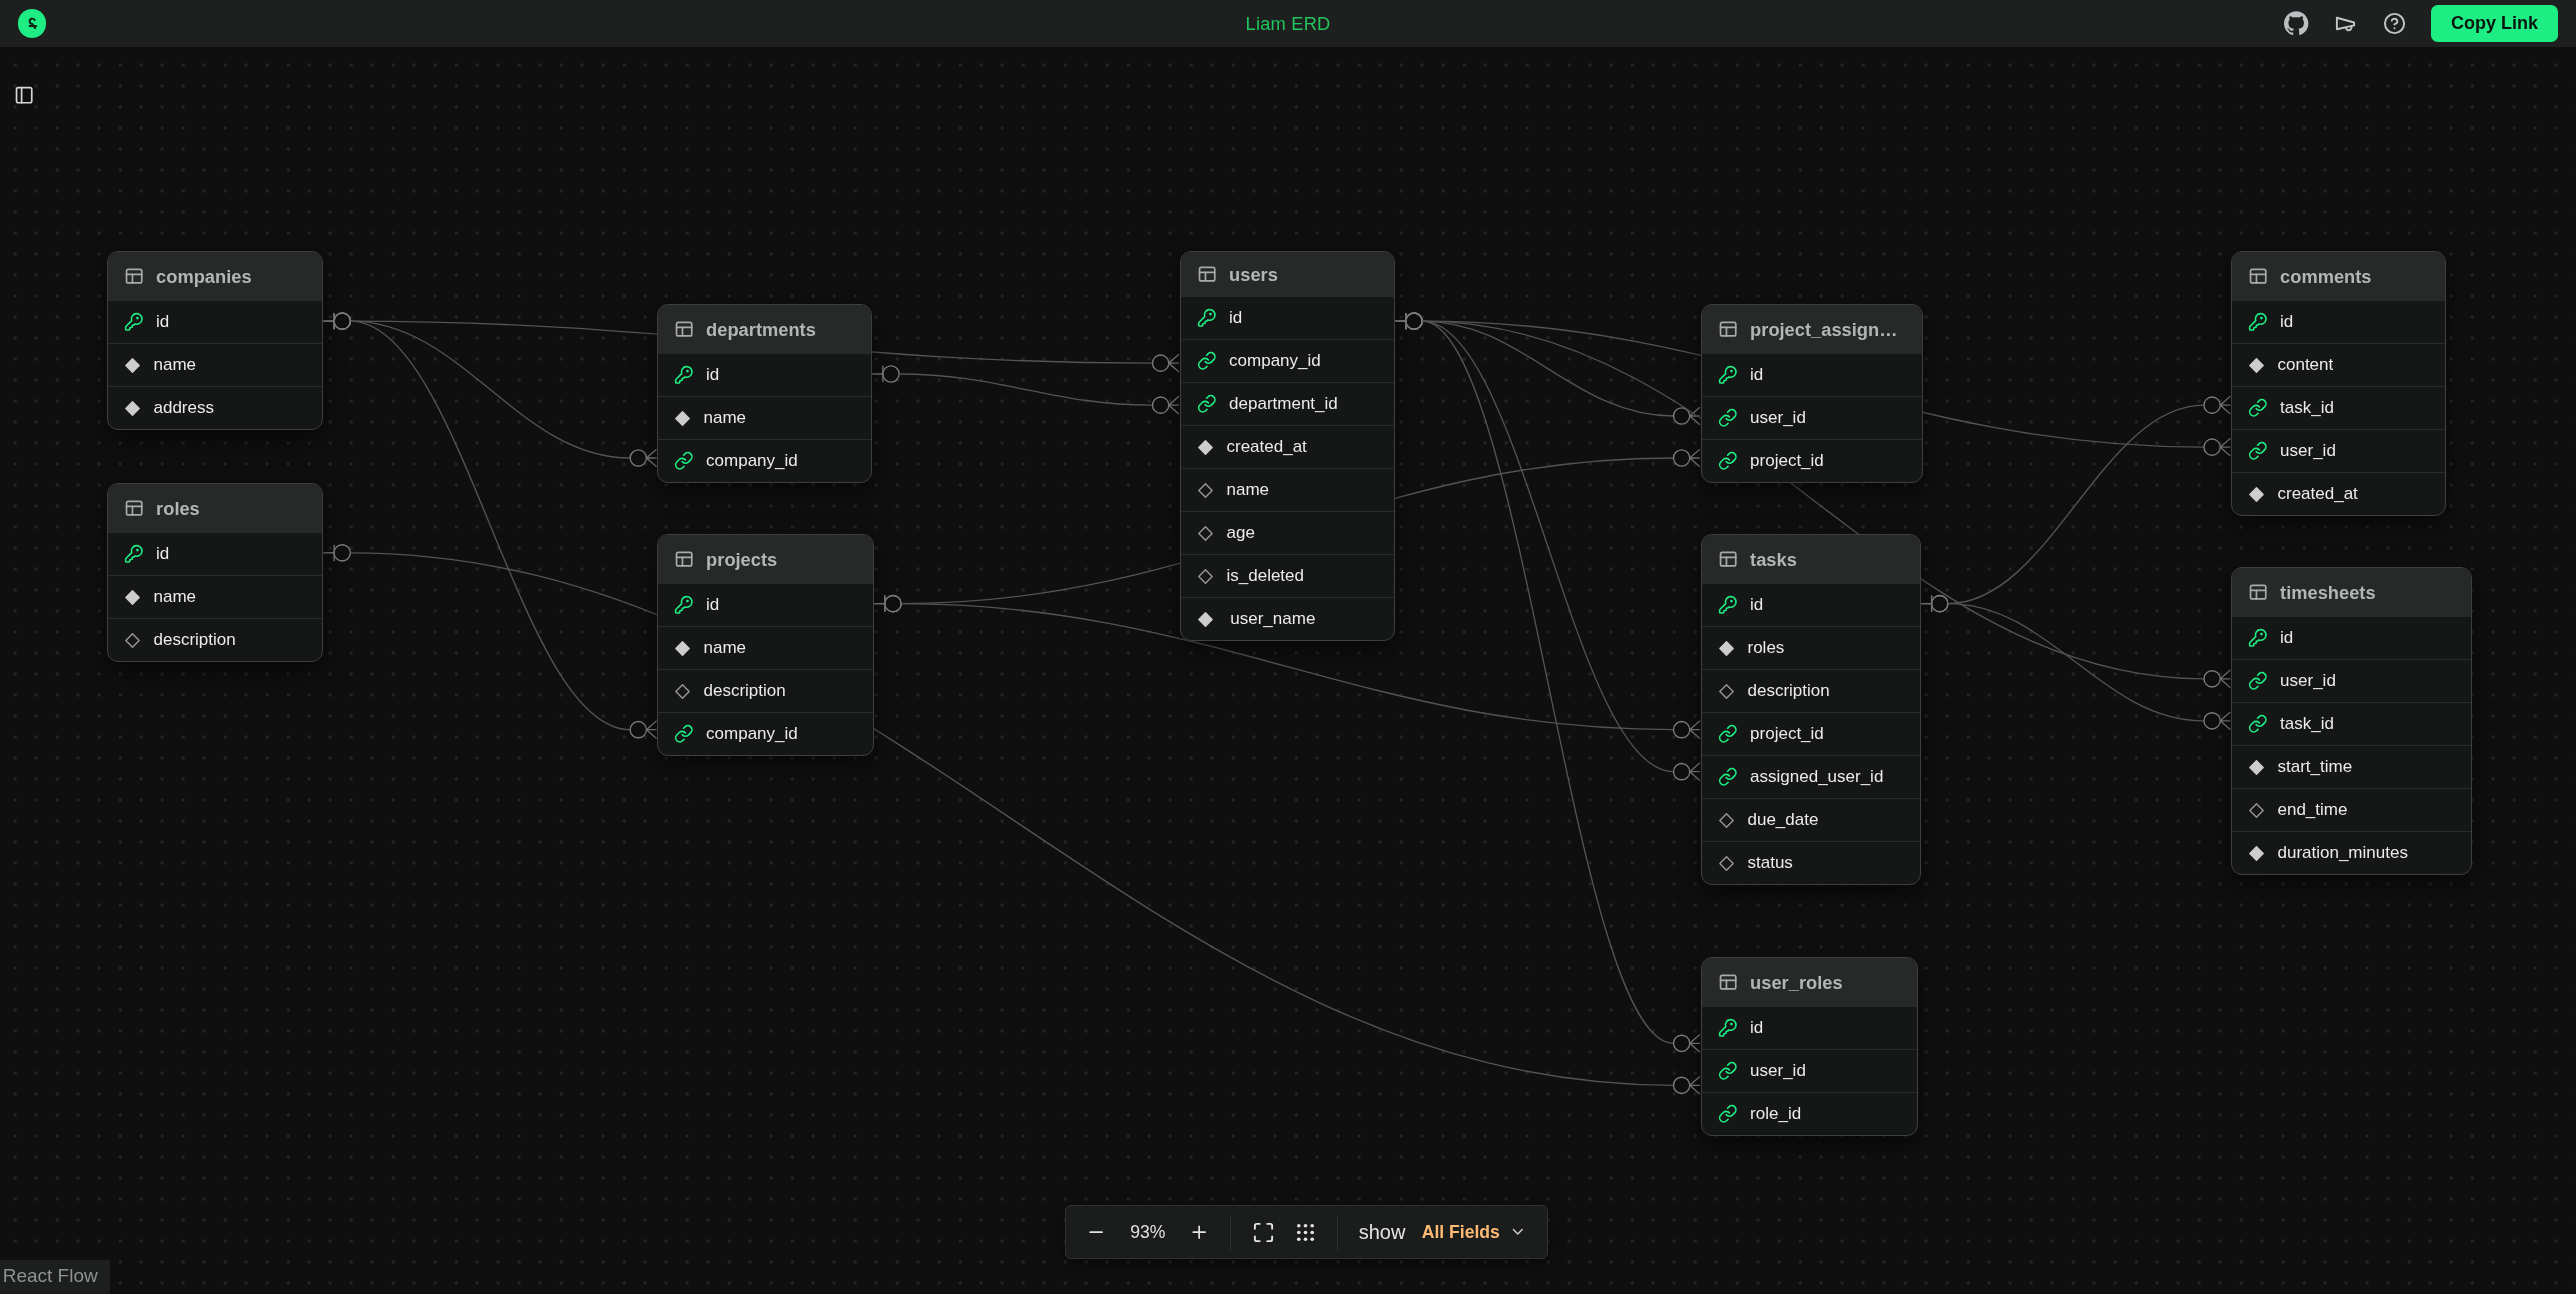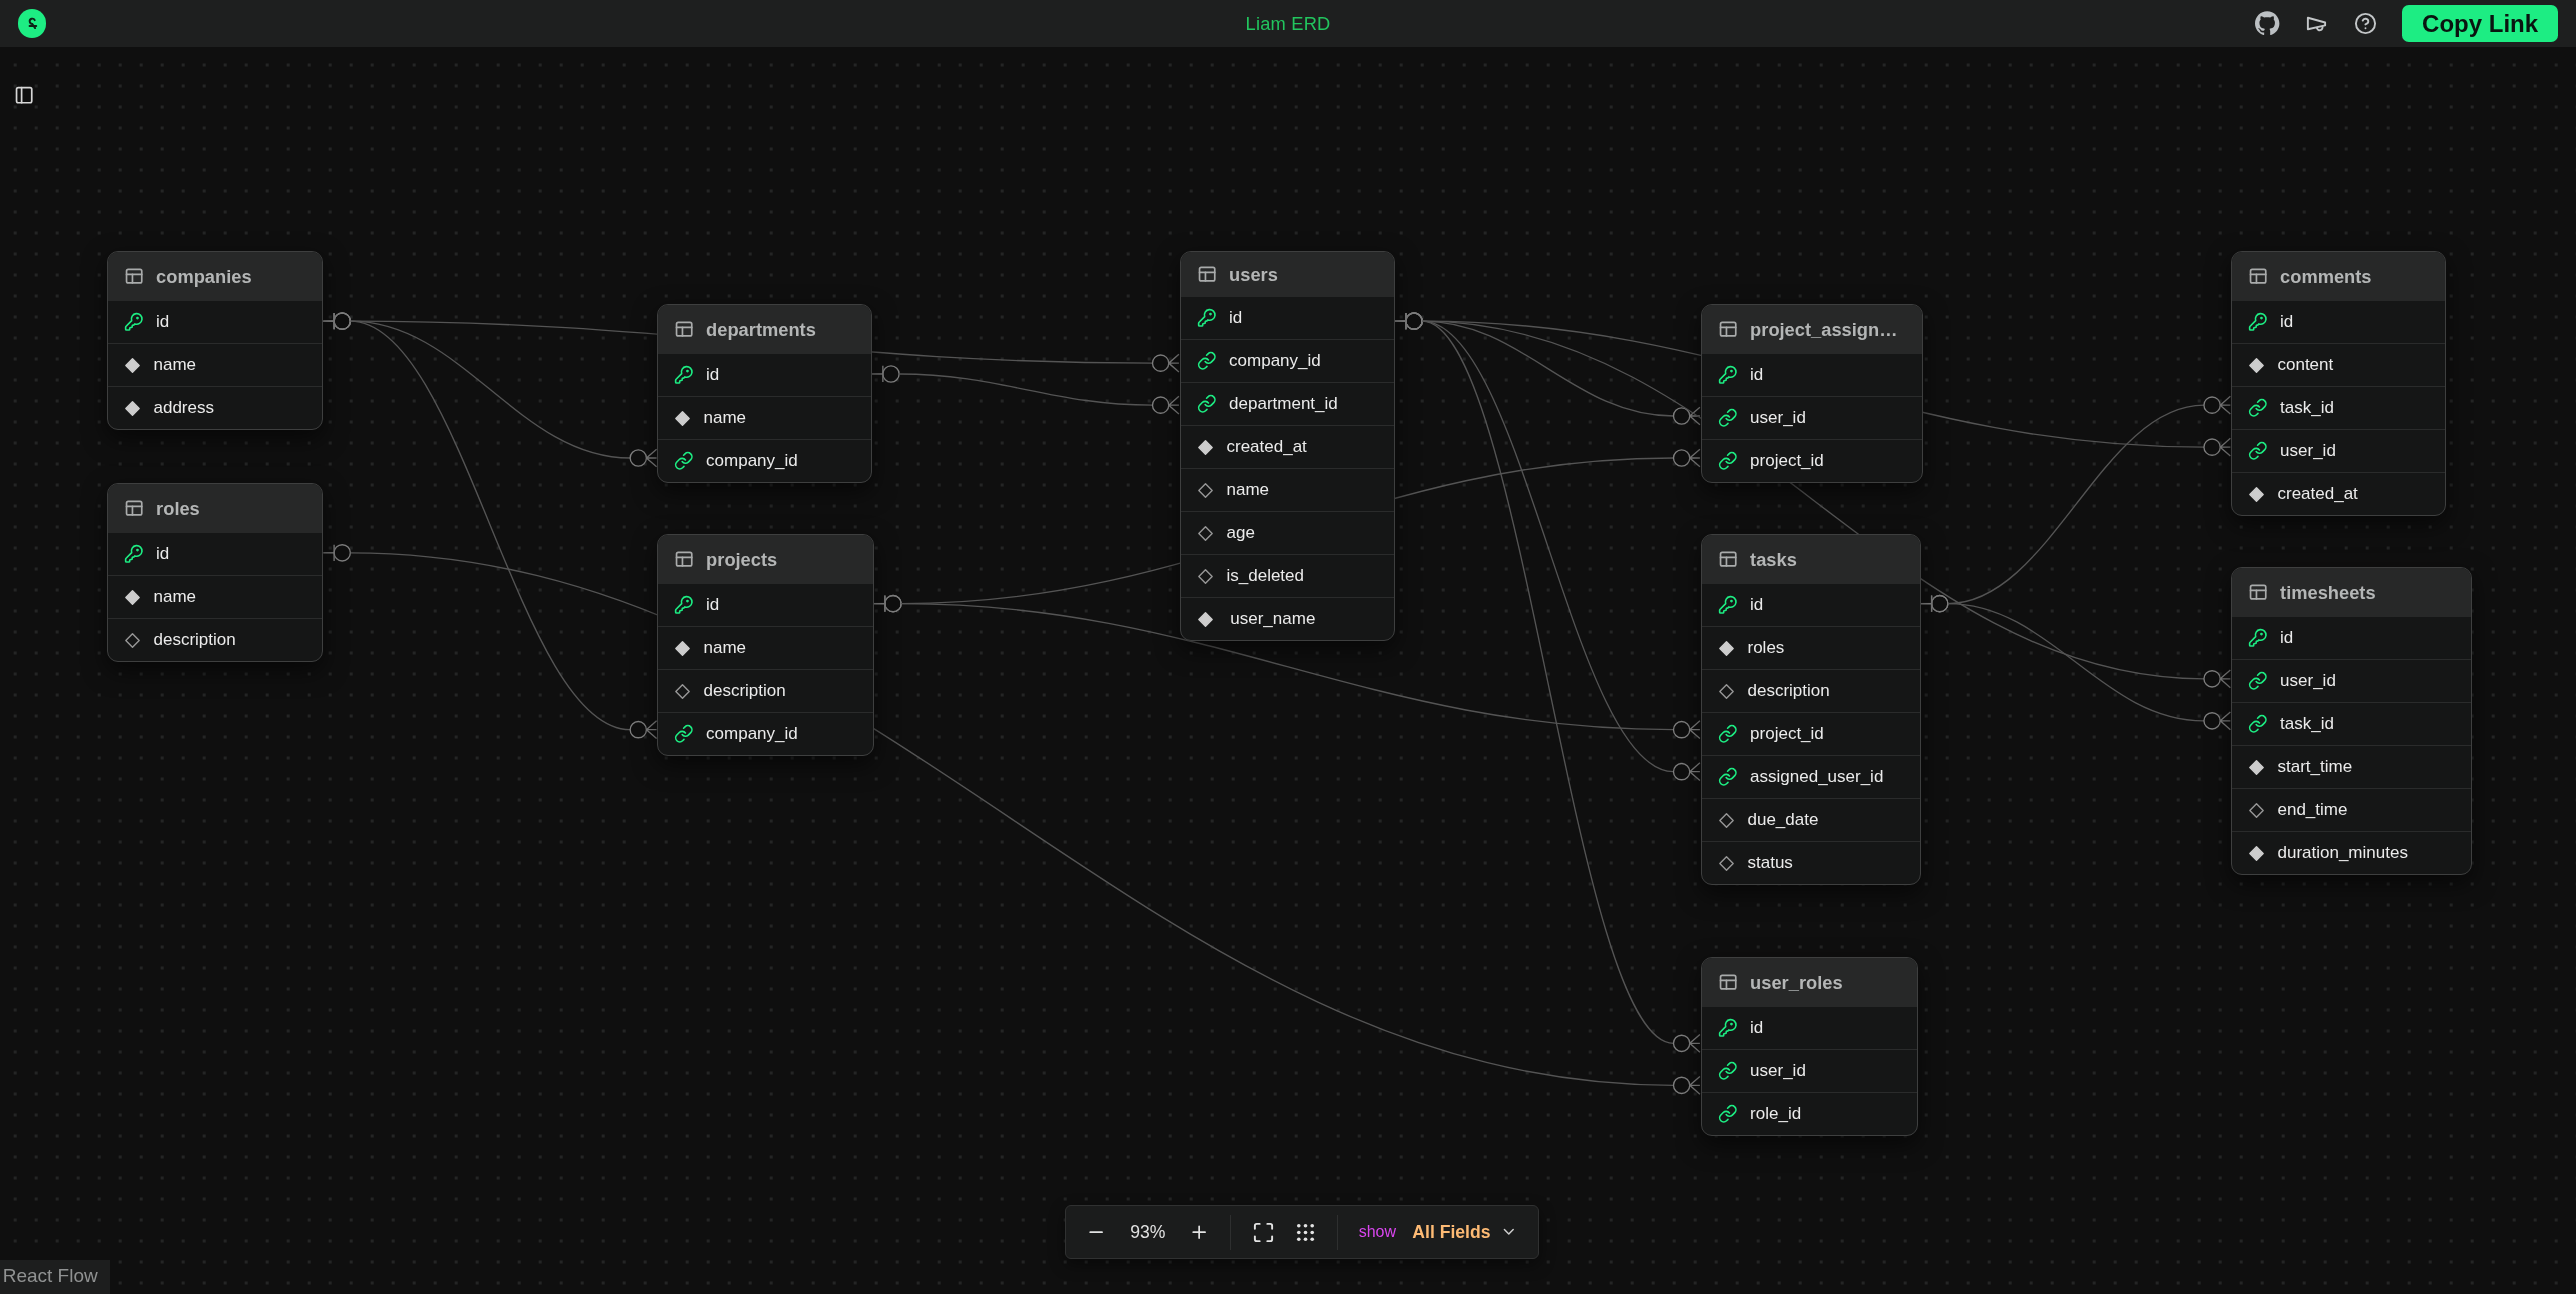--- a/index.html
+++ b/index.html
@@ -10,21 +10,21 @@
   
   .topbar{position:absolute;left:0;top:0;width:100%;height:47px;background:#1e1f1f;
           display:flex;align-items:center;padding:0 17.6px;box-sizing:border-box;z-index:10;}
   .logo{width:28.5px;height:28.5px;border-radius:50%;background:#1ded83;
         display:flex;align-items:center;justify-content:center;flex:0 0 auto;cursor:pointer;}
   .page-title{position:absolute;left:50%;top:50%;transform:translate(-50%,-50%);
               color:#22c55e;font-size:18.3px;font-weight:500;letter-spacing:0.2px;}
   .topbar-right{margin-left:auto;display:flex;align-items:center;gap:24.4px;}
   .tb-icon{width:24.4px;height:24.4px;display:flex;align-items:center;justify-content:center;cursor:pointer;}
   .copy-link{height:37px;padding:0 20.3px;border:none;border-radius:6.8px;background:#1ded83;
-             color:#0a1510;font-size:24px;font-weight:700;cursor:pointer;
+             color:#0a1510;font-size:18px;font-weight:700;cursor:pointer;
              font-family:inherit;display:flex;align-items:center;}
 
   
   .canvas{position:absolute;left:0;top:47px;right:0;bottom:0;background:#0f0f0f;
           background-image:radial-gradient(circle,#242525 1.5px,transparent 2px);
           background-size:21px 21px;background-position:4.7px 7.5px;}
   #edges{position:absolute;left:0;top:0;width:2576px;height:1294px;z-index:1;pointer-events:none;}
   .sidebar-toggle{position:absolute;left:13.6px;top:85px;width:20.3px;height:20.3px;z-index:6;cursor:pointer;}
 
   
@@ -42,21 +42,21 @@
 
   
   .toolbar{position:absolute;left:1065px;top:1205px;height:54px;z-index:8;
            background:#1b1c1c;border:1.4px solid #303131;border-radius:6px;
            display:flex;align-items:center;padding:0 17.6px;gap:13.6px;box-sizing:border-box;
            box-shadow:0 5.4px 16.3px rgba(0,0,0,.45);}
   .tool-btn{background:none;border:none;padding:2.7px;display:flex;align-items:center;
             justify-content:center;cursor:pointer;}
   .zoom-text{color:#e2e2e2;font-size:17.6px;min-width:50px;text-align:center;cursor:pointer;}
   .divider{width:1.4px;height:35px;background:#2e2f2f;margin:0 4.1px;}
-  .show-label{color:#d946ef;font-size:16px;margin-left:2.7px;}
+  .show-label{color:#e5e5e5;font-size:20px;margin-left:2.7px;}
   .fields-select{display:flex;align-items:center;gap:9.5px;cursor:pointer;padding:4.1px 2.7px;}
   .fields-value{color:#fdba74;font-size:17.6px;font-weight:600;white-space:nowrap;}
 
   
   .attribution{position:absolute;left:-9.5px;bottom:0;z-index:7;background:#1d1e1e;
                color:#909292;font-size:19px;padding:5.4px 12.2px 6.8px;cursor:pointer;}
 </style>
 </head>
 <body>
 

